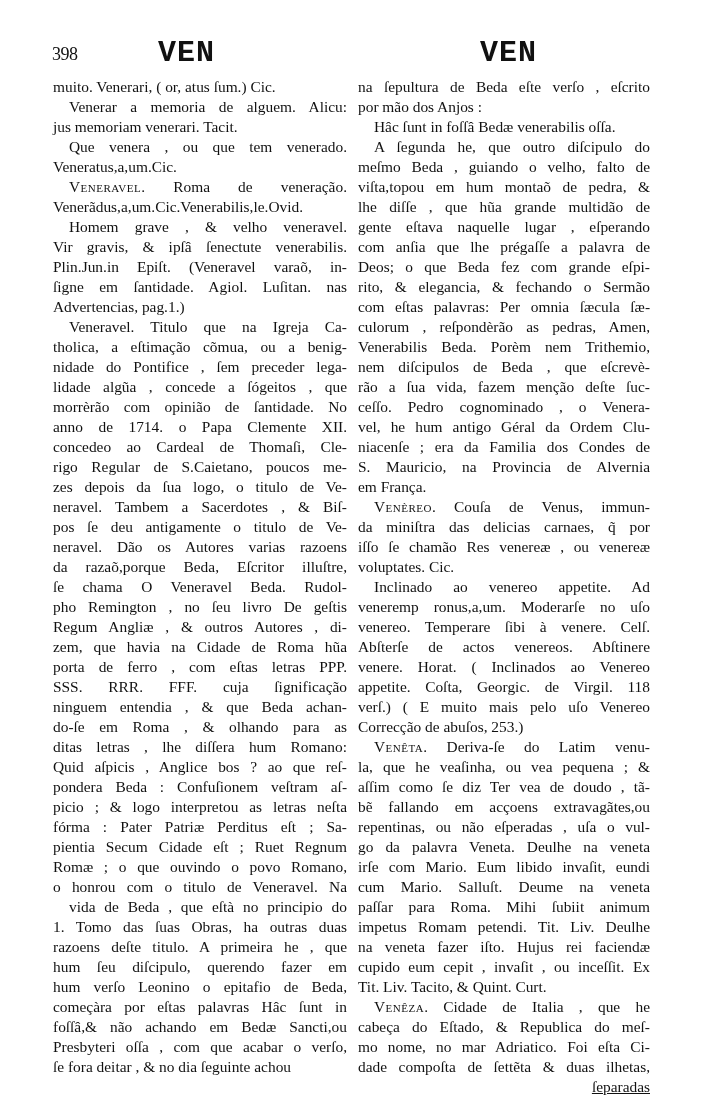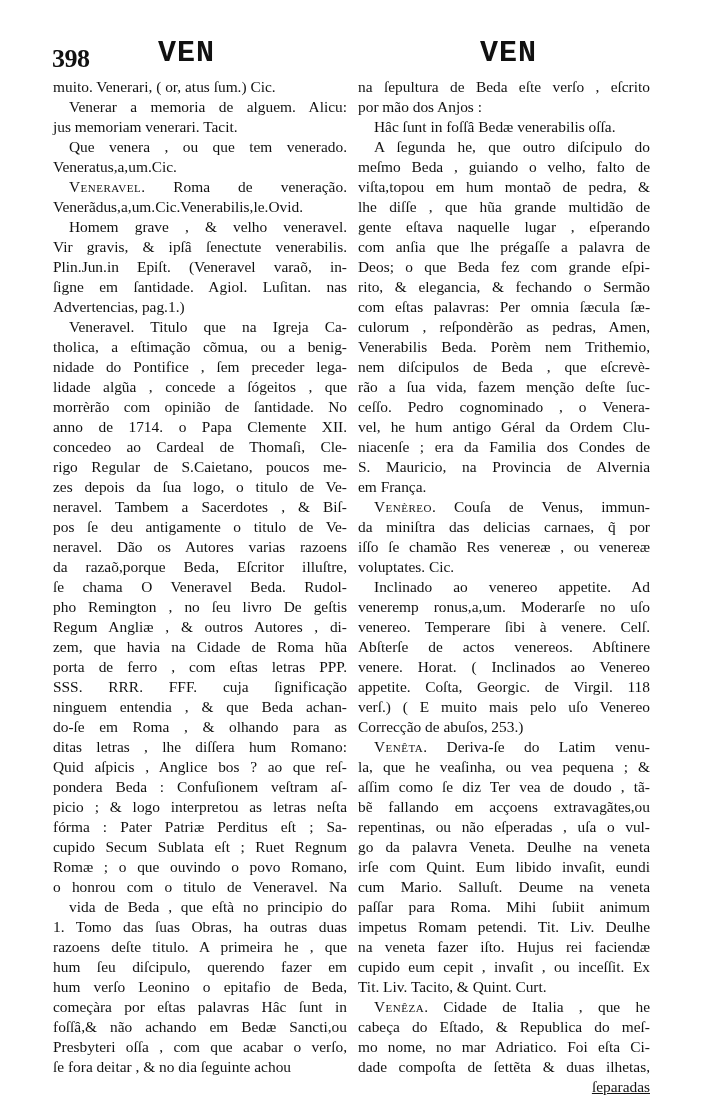--- a/index.html
+++ b/index.html
@@ -3,21 +3,21 @@
 <meta charset="utf-8">
 <style>
   html, body { margin: 0; padding: 0; background: #ffffff; }
   body {
     width: 709px; height: 1106px; position: relative; overflow: hidden;
     font-family: "Liberation Serif", "DejaVu Serif", serif;
     color: #111111;
   }
   .page-number {
     position: absolute; left: 52px; top: 44px;
-    font-size: 26px; font-weight: bold; letter-spacing: -0.5px;
+    font-size: 18px; font-weight: normal; letter-spacing: -0.5px;
   }
   .running-head {
     position: absolute; top: 36px;
     font-size: 30px; font-weight: bold; letter-spacing: 1px; font-family: Liberation Mono, monospace;
   }
   .running-head.left { left: 158px; }
   .running-head.right { left: 480px; }
   .column {
     position: absolute; top: 77px; width: 294px;
     font-size: 15.4px; line-height: 20.0px;
@@ -71,21 +71,21 @@
     <span class="line"><span>zem, que havia na Cidade de Roma hũa</span></span>
     <span class="line"><span>porta de ferro , com eſtas letras PPP.</span></span>
     <span class="line"><span>SSS. RRR. FFF. cuja ſignificação</span></span>
     <span class="line"><span>ninguem entendia , &amp; que Beda achan-</span></span>
     <span class="line"><span>do-ſe em Roma , &amp; olhando para as</span></span>
     <span class="line"><span>ditas letras , lhe diſſera hum Romano:</span></span>
     <span class="line"><span class="it">Quid aſpicis , Anglice bos ?</span><span> ao que reſ-</span></span>
     <span class="line"><span>pondera Beda : </span><span class="it">Confuſionem veſtram aſ-</span></span>
     <span class="line"><span class="it">picio</span><span> ; &amp; logo interpretou as letras neſta</span></span>
     <span class="line"><span>fórma : </span><span class="it">Pater Patriæ Perditus eſt ; Sa-</span></span>
-    <span class="line"><span class="it">cupido Secum Sublata eſt ; Ruet Regnum</span></span>
+    <span class="line"><span class="it">pientia Secum Cidade eſt ; Ruet Regnum</span></span>
     <span class="line"><span class="it">Romæ</span><span> ; o que ouvindo o povo Romano,</span></span>
     <span class="line"><span>o honrou com o titulo de Veneravel. Na</span></span>
     <span class="line indent"><span>vida de Beda , que eſtà no principio do</span></span>
     <span class="line"><span>1. Tomo das ſuas Obras, ha outras duas</span></span>
     <span class="line"><span>razoens deſte titulo. A primeira he , que</span></span>
     <span class="line"><span>hum ſeu diſcipulo, querendo fazer em</span></span>
     <span class="line"><span>hum verſo Leonino o epitafio de Beda,</span></span>
     <span class="line"><span>começàra por eſtas palavras </span><span class="it">Hâc ſunt in</span></span>
     <span class="line"><span class="it">foſſâ</span><span>,&amp; não achando em </span><span class="it">Bedæ Sancti</span><span>,ou</span></span>
     <span class="line"><span class="it">Presbyteri oſſa</span><span> , com que acabar o verſo,</span></span>
@@ -124,21 +124,21 @@
     <span class="line"><span class="it">venere. Horat.</span><span> ( Inclinados ao </span><span class="it">Venereo</span></span>
     <span class="line"><span>appetite. Coſta, Georgic. de Virgil. 118</span></span>
     <span class="line"><span>verſ.) ( E muito mais pelo uſo </span><span class="it">Venereo</span></span>
     <span class="line nojust"><span>Correcção de abuſos, 253.)</span></span>
     <span class="line indent"><span class="sc">Venêta</span><span>. Deriva-ſe do Latim </span><span class="it">venu-</span></span>
     <span class="line"><span class="it">la</span><span>, que he </span><span class="it">veaſinha</span><span>, ou vea pequena ; &amp;</span></span>
     <span class="line"><span>aſſim como ſe diz </span><span class="it">Ter vea de doudo</span><span> , tã-</span></span>
     <span class="line"><span>bẽ fallando em acçoens extravagãtes,ou</span></span>
     <span class="line"><span>repentinas, ou não eſperadas , uſa o vul-</span></span>
     <span class="line"><span>go da palavra </span><span class="it">Veneta.</span><span> Deulhe na veneta</span></span>
-    <span class="line"><span>irſe com Quint. </span><span class="it">Eum libido invaſit, eundi</span></span>
+    <span class="line"><span>irſe com Mario. </span><span class="it">Eum libido invaſit, eundi</span></span>
     <span class="line"><span class="it">cum Mario. Salluſt.</span><span> Deume na veneta</span></span>
     <span class="line"><span>paſſar para Roma. </span><span class="it">Mihi ſubiit animum</span></span>
     <span class="line"><span class="it">impetus Romam petendi. Tit. Liv.</span><span> Deulhe</span></span>
     <span class="line"><span>na veneta fazer iſto. </span><span class="it">Hujus rei faciendæ</span></span>
     <span class="line"><span class="it">cupido eum cepit , invaſit</span><span> , ou </span><span class="it">inceſſit. Ex</span></span>
     <span class="line nojust"><span class="it">Tit. Liv. Tacito, &amp; Quint. Curt.</span></span>
     <span class="line indent"><span class="sc">Venêza</span><span>. Cidade de Italia , que he</span></span>
     <span class="line"><span>cabeça do Eſtado, &amp; Republica do meſ-</span></span>
     <span class="line"><span>mo nome, no mar Adriatico. Foi eſta Ci-</span></span>
     <span class="line"><span>dade compoſta de ſettẽta &amp; duas ilhetas,</span></span>

